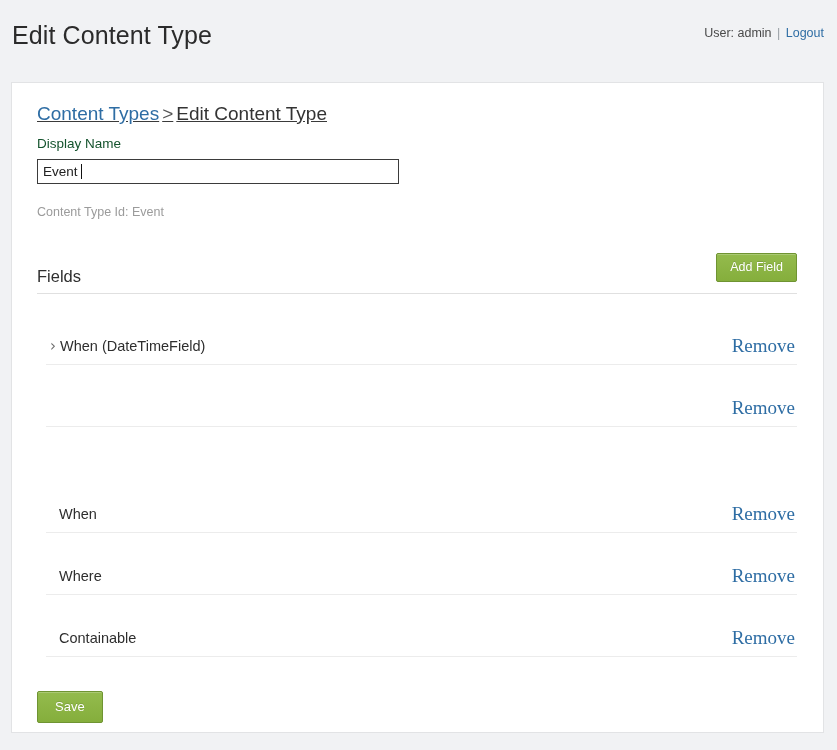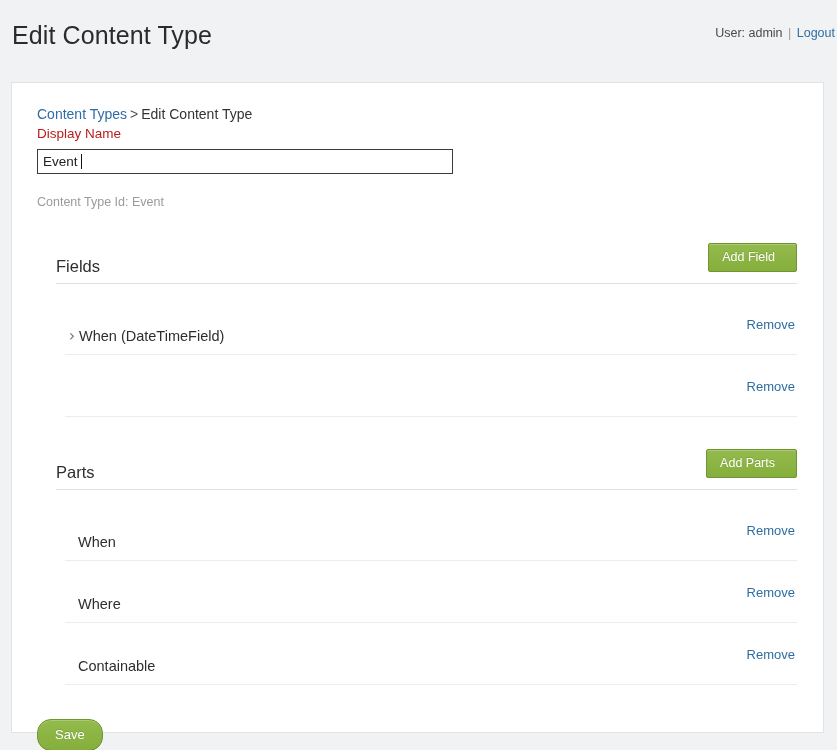--- a/index.html
+++ b/index.html
@@ -29,21 +29,21 @@
     top: 18px;
     font-size: 25px;
     font-weight: 300;
     color: #2b2b2b;
     letter-spacing: 0.1px;
     line-height: 34px;
     white-space: nowrap;
   }
   .user-area {
     position: absolute;
-    right: 2px;
+    right: 13px;
     top: 25px;
     font-size: 12.5px;
     color: #4a4a4a;
     line-height: 16px;
     white-space: nowrap;
   }
   .user-area .sep {
     color: #9aa0a6;
     padding: 0 2px;
   }
@@ -65,45 +65,46 @@
     box-sizing: border-box;
     box-shadow: 0 0 0 0 rgba(0,0,0,0);
   }
   .panel-inner {
     position: relative;
     padding: 22px 26px 0 25px;
   }
 
   
   .breadcrumb {
-    font-size: 14px;
+    font-size: 19px;
     color: #3a3a3a;
     line-height: 18px;
-    margin-bottom: 2px;
-    white-space: nowrap;
+    margin-bottom: 12px;
+    white-space: nowrap;
+    text-decoration: underline;
   }
   .breadcrumb .crumb-sep {
     color: #555;
     padding: 0 3px;
   }
   .breadcrumb .crumb-current { color: #333; }
 
   
   .field-label {
     font-size: 13.5px;
-    color: #b91c1c;
+    color: #14532d;
     line-height: 18px;
     margin-bottom: 6px;
   }
   .text-input-wrap {
     position: relative;
     width: 348px;
   }
   .text-input {
-    width: 416px;
+    width: 362px;
     height: 25px;
     box-sizing: border-box;
     border: 1px solid #3b3b3b;
     background: #ffffff;
     font-family: "Liberation Sans", "DejaVu Sans", sans-serif;
     font-size: 13.5px;
     color: #222;
     padding: 2px 5px 3px 5px;
     outline: none;
     border-radius: 0;
@@ -125,21 +126,20 @@
     font-size: 12.5px;
     color: #9b9b9b;
     line-height: 17px;
     margin-top: 20px;
   }
 
   
   .section {
     margin-top: 44px;
     position: relative;
-    margin-left: 19px;
   }
   .section-head {
     position: relative;
     border-bottom: 1px solid #e0e0e0;
     padding-bottom: 5px;
     height: 23px;
   }
   .section-title {
     font-size: 16.5px;
     font-weight: 400;
@@ -151,21 +151,21 @@
     position: absolute;
     right: 0;
     top: -12px;
     background: #8cb544;
     background-image: linear-gradient(to bottom, #94bb4d 0%, #85ae3c 100%);
     border: 1px solid #6f9432;
     color: #ffffff;
     font-family: "Liberation Sans", "DejaVu Sans", sans-serif;
     font-size: 12.5px;
     line-height: 14px;
-    padding: 6px 21px 7px 13px;
+    padding: 6px 13px 7px 13px;
     border-radius: 2px;
     cursor: pointer;
     text-shadow: 0 -1px 0 rgba(0,0,0,0.12);
     box-shadow: inset 0 1px 0 rgba(255,255,255,0.22);
   }
 
   
   .item-list {
     margin-top: 9px;
   }
@@ -196,42 +196,43 @@
     line-height: 20px;
     font-size: 15px;
     color: #6b6b6b;
     text-align: center;
     cursor: pointer;
     font-family: "DejaVu Sans", sans-serif;
   }
   .item-remove {
     position: absolute;
     right: 2px;
-    bottom: 20px;
-    font-size: 13px;
+    bottom: 9px;
+    font-size: 19px;
     line-height: 18px;
     color: #2e6da4;
     white-space: nowrap;
+    font-family: Liberation Serif, serif;
   }
 
   
   .save-area {
     margin-top: 34px;
     padding-bottom: 10px;
   }
   .btn-save {
     background: #8cb544;
     background-image: linear-gradient(to bottom, #94bb4d 0%, #85ae3c 100%);
     border: 1px solid #6f9432;
     color: #ffffff;
     font-family: "Liberation Sans", "DejaVu Sans", sans-serif;
     font-size: 13px;
     line-height: 15px;
     padding: 7px 17px 8px 17px;
-    border-radius: 14px;
+    border-radius: 2px;
     cursor: pointer;
     text-shadow: 0 -1px 0 rgba(0,0,0,0.12);
     box-shadow: inset 0 1px 0 rgba(255,255,255,0.22);
   }
 </style>
 </head>
 <body>
 
 <div class="page-header">
   <div class="page-title">Edit Content Type</div>
@@ -270,24 +271,20 @@
         </div>
 
         <div class="item-row">
           <a class="link item-remove" href="#">Remove</a>
         </div>
 
       </div>
     </div>
 
     <div class="section">
-      <div class="section-head">
-        <span class="section-title">Parts</span>
-        <button class="btn-green">Add Parts</button>
-      </div>
       <div class="item-list">
 
         <div class="item-row">
           <span class="item-label">When</span>
           <a class="link item-remove" href="#">Remove</a>
         </div>
 
         <div class="item-row">
           <span class="item-label">Where</span>
           <a class="link item-remove" href="#">Remove</a>

